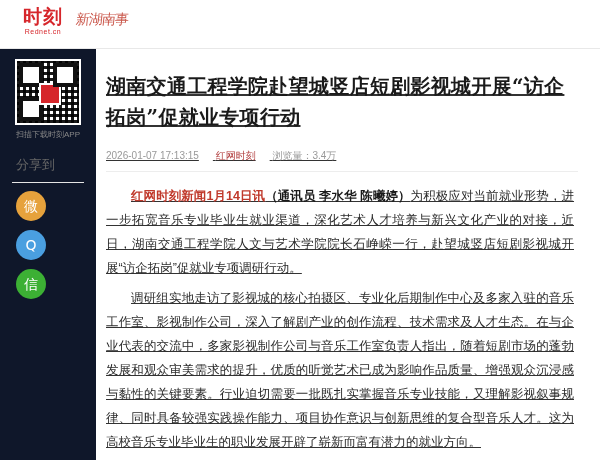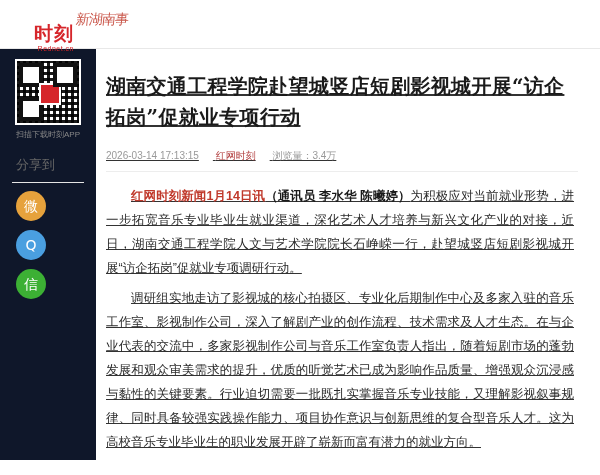--- a/index.html
+++ b/index.html
@@ -18,23 +18,23 @@
   
   .header {
     position: relative;
     height: 48px;
     border-bottom: 1px solid #e8e8e8;
     background: #ffffff;
   }
   .logo-block {
     position: absolute;
     left: 12px;
-    top: 23px;
+    top: 6px;
     width: 62px;
-    text-align: right;
+    text-align: center;
   }
   .logo-main {
     font-family: "DejaVu Serif", serif;
     font-size: 19px;
     font-weight: bold;
     color: #d6262b;
     letter-spacing: 1px;
     line-height: 21px;
   }
   .logo-sub {
@@ -228,21 +228,21 @@
       <span class="share-icon si-wechat">
         <span class="si-glyph">信</span>
       </span>
     </div>
   </div>
 
   <div class="article">
     <h1 class="headline">湖南交通工程学院赴望城竖店短剧影视城开展“访企拓岗”促就业专项行动</h1>
 
     <div class="meta-row">
-      <span>2026-03-14 17:13:15</span>
+      <span>2026-01-07 17:13:15</span>
       <span class="meta-source">红网时刻</span>
       <span>浏览量：3.4万</span>
     </div>
 
     <p class="para">
       <span class="lead-strong">红网时刻新闻1月14日讯</span><span class="bold-name">（通讯员 李水华 陈曦婷）</span><span>为积极应对当前就业形势，进一步拓宽音乐专业毕业生就业渠道，深化艺术人才培养与新兴文化产业的对接，近日，湖南交通工程学院人文与艺术学院院长石峥嵘一行，赴望城竖店短剧影视城开展“访企拓岗”促就业专项调研行动。</span>
     </p>
 
     <p class="para">
       <span>调研组实地走访了影视城的核心拍摄区、专业化后期制作中心及多家入驻的音乐工作室、影视制作公司，深入了解剧产业的创作流程、技术需求及人才生态。在与企业代表的交流中，多家影视制作公司与音乐工作室负责人指出，随着短剧市场的蓬勃发展和观众审美需求的提升，优质的听觉艺术已成为影响作品质量、增强观众沉浸感与黏性的关键要素。行业迫切需要一批既扎实掌握音乐专业技能，又理解影视叙事规律、同时具备较强实践操作能力、项目协作意识与创新思维的复合型音乐人才。这为高校音乐专业毕业生的职业发展开辟了崭新而富有潜力的就业方向。</span>

